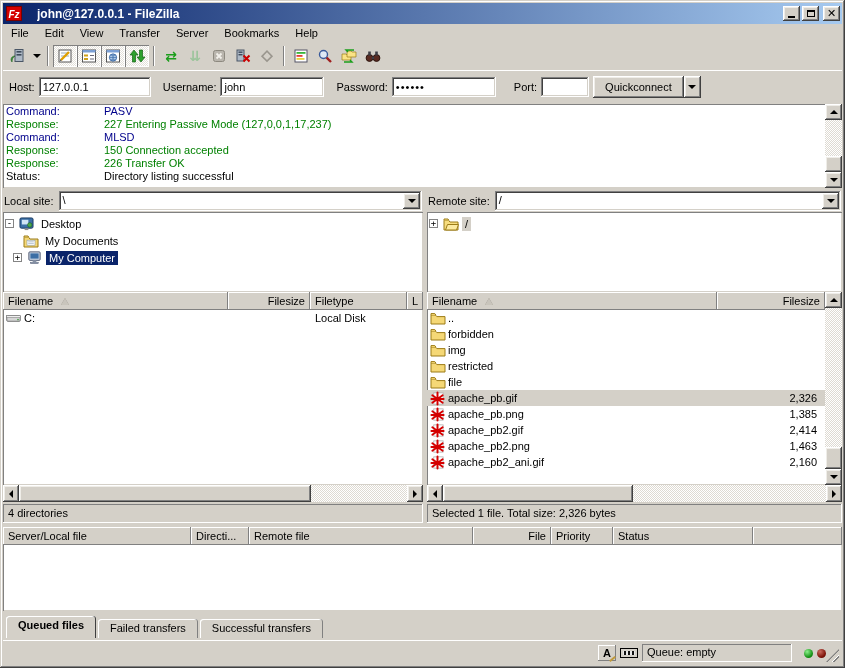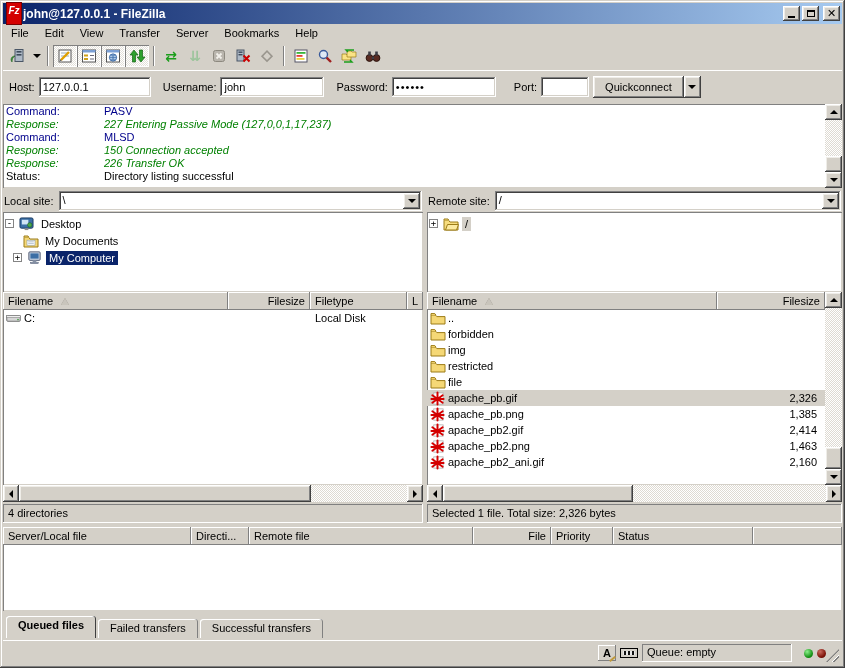--- a/index.html
+++ b/index.html
@@ -20,22 +20,22 @@
   .sunken-field{background:#fff;
     box-shadow: inset -1px -1px #ffffff, inset 1px 1px #808080,
                 inset -2px -2px #d4d0c8, inset 2px 2px #404040;}
   .sunken-panel{
     box-shadow: inset -1px -1px #ffffff, inset 1px 1px #808080;}
   .checker{background:conic-gradient(#ffffff 25%, #dedad2 0 50%, #ffffff 0 75%, #dedad2 0) 0 0/2px 2px;}
   
   .titlebar{position:absolute;top:3px;left:3px;right:3px;height:21px;
     background:linear-gradient(90deg,#0a246a,#a6caf0);
     display:flex;align-items:center;padding:0 2px 0 3px;color:#fff;}
-  .fz-logo{width:16px;height:23px;background:#d40000;color:#fff;font-weight:bold;
-    font-style:italic;font-size:10px;line-height:15px;text-align:center;margin-right:1px;flex:none;border:1px solid #7a0000;}
+  .fz-logo{width:16px;height:15px;background:#d40000;color:#fff;font-weight:bold;
+    font-style:italic;font-size:10px;line-height:15px;text-align:center;margin-right:15px;flex:none;border:1px solid #7a0000;}
   .title-text{font-weight:bold;font-size:12px;flex:1;white-space:nowrap;overflow:hidden;}
   .winbtn{width:17px;height:15px;margin-left:2px;display:flex;align-items:center;justify-content:center;color:#000;flex:none;}
   .glyph-min{width:7px;height:2px;background:#000;margin-top:7px;}
   .glyph-max{width:8px;height:7px;border:1px solid #000;border-top-width:2px;}
   .glyph-close{font-size:11px;font-weight:bold;line-height:1;font-family:"DejaVu Sans",sans-serif;}
   
   .menubar{position:absolute;top:24px;left:3px;right:3px;height:18px;display:flex;align-items:center;}
   .menu-item{padding:2px 8px;cursor:default;}
   
   .toolbar{position:absolute;top:42px;left:3px;right:3px;height:28px;display:flex;align-items:center;padding-left:3px;}
@@ -55,21 +55,21 @@
   .arrow-up{width:0;height:0;border-left:4px solid transparent;border-right:4px solid transparent;border-bottom:4px solid #000;}
   .arrow-left{width:0;height:0;border-top:4px solid transparent;border-bottom:4px solid transparent;border-right:4px solid #000;}
   .arrow-right{width:0;height:0;border-top:4px solid transparent;border-bottom:4px solid transparent;border-left:4px solid #000;}
   
   .logpane{position:absolute;top:104px;left:3px;right:3px;height:84px;background:#fff;
     box-shadow: inset 1px 1px #808080, inset -1px -1px #d4d0c8;display:flex;}
   .logbody{flex:1;padding:1px 3px;overflow:hidden;}
   .logline{display:flex;line-height:13px;white-space:nowrap;gap:20px;}
   .logtype{width:78px;flex:none;}
   .k-command{color:#00008b;}
-  .k-response{color:#008000;font-style:italic;}
+  .k-response{color:#008000;}
   .k-status{color:#000;}
   
   .sb-v{width:17px;flex:none;display:flex;flex-direction:column;}
   .sb-h{height:17px;flex:none;display:flex;}
   .sb-btn{width:17px;height:16px;flex:none;display:flex;align-items:center;justify-content:center;}
   .sb-btn.h{width:16px;height:17px;}
   .sb-thumb-v{height:22px;flex:none;}
   .sb-thumb-h{height:17px;flex:none;}
   .sb-fill{flex:1;}
   

